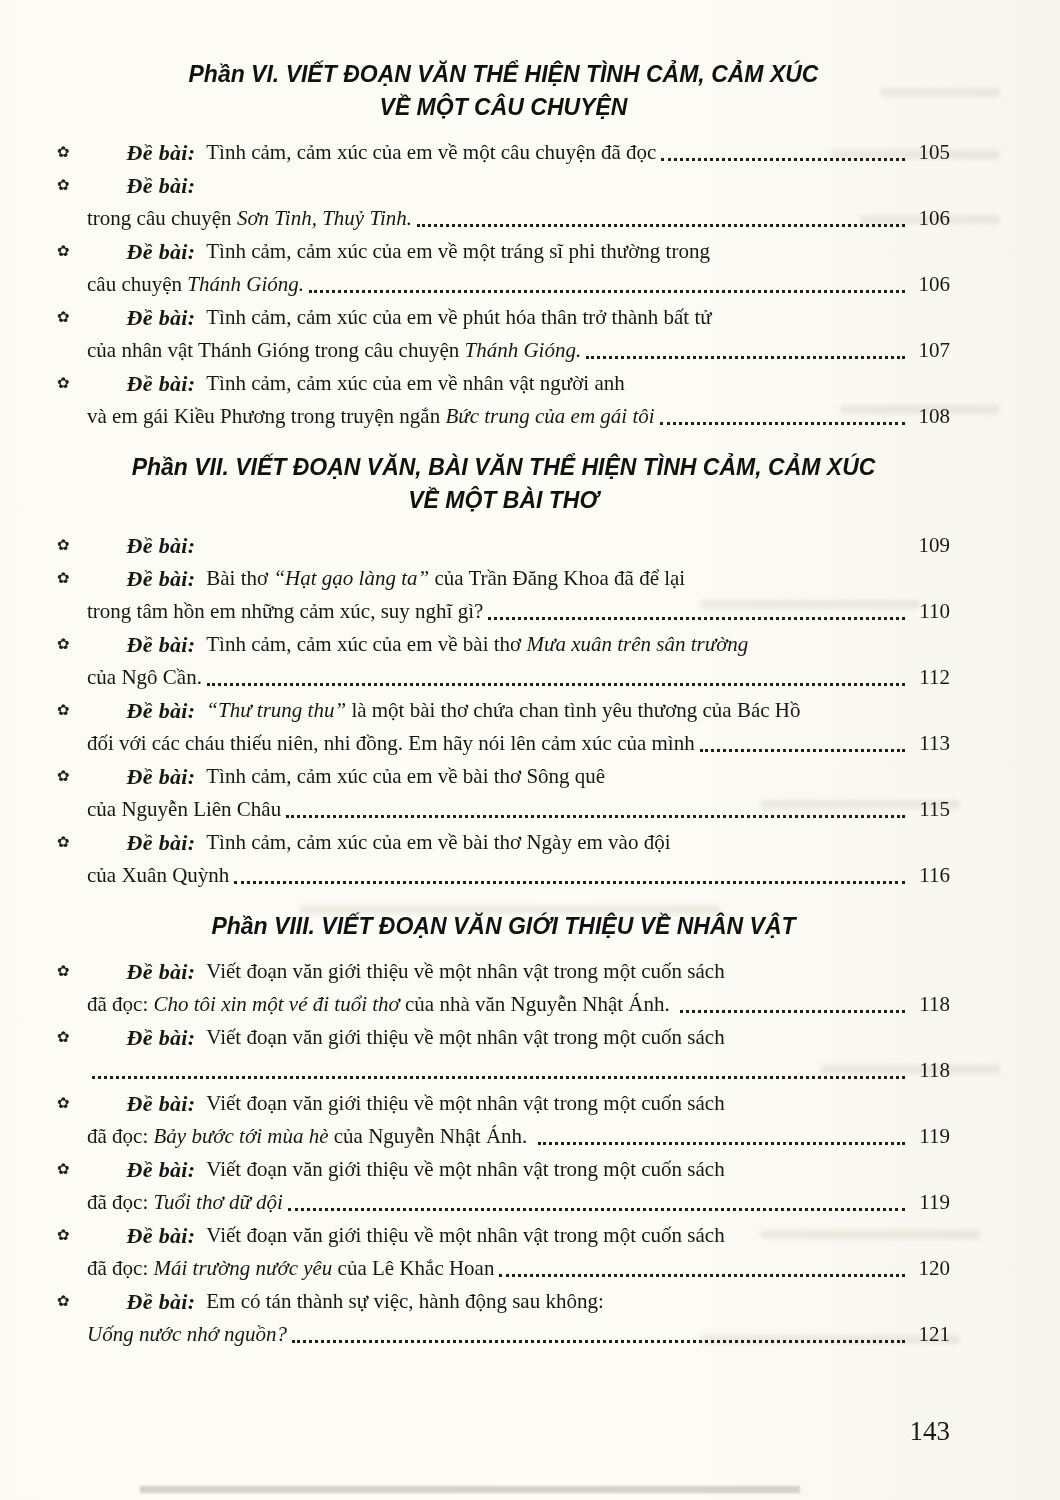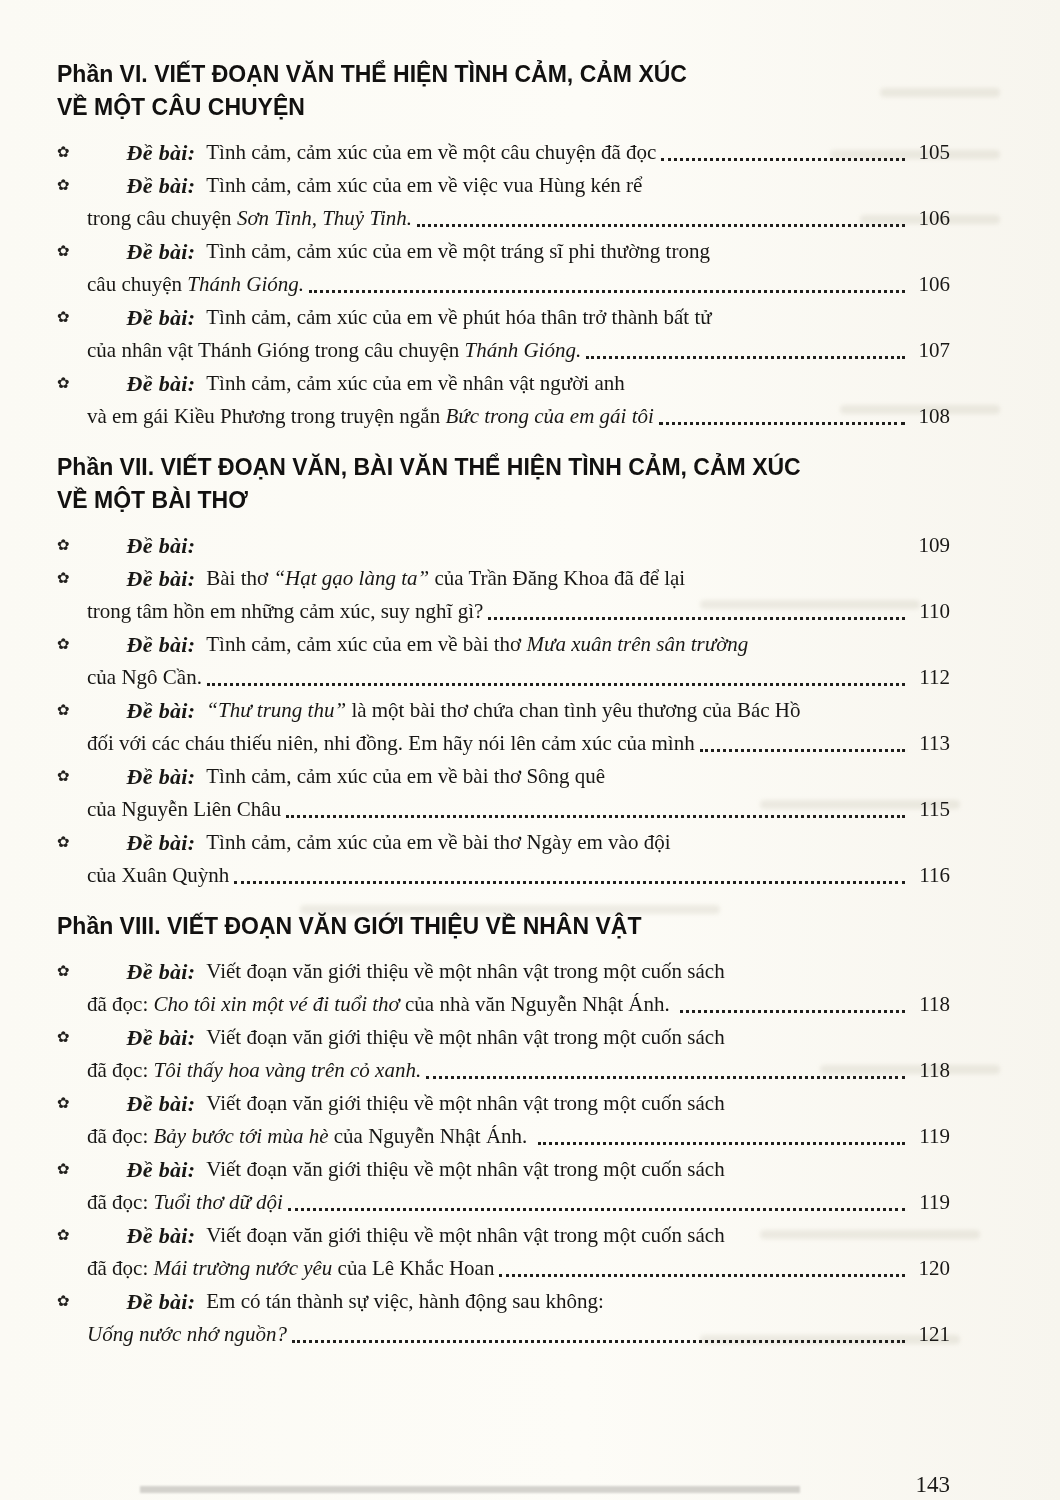--- a/index.html
+++ b/index.html
@@ -14,26 +14,28 @@
     background: linear-gradient(90deg, #fbfaf4 0%, #fdfcf7 55%, #f7f5ee 100%);
     overflow: hidden;
     color: #161514;
   }
   .content {
     position: absolute;
     left: 57px; top: 58px;
     width: 893px;
   }
   .heading {
+    text-align: center;
     font-family: "Liberation Sans", sans-serif;
     font-weight: bold;
     font-size: 23px;
     line-height: 33px;
     margin: 18px 0 12px 0;
     color: #121110;
+    font-style: italic;
   }
   .section:first-child .heading { margin-top: 0; }
   .entry { font-size: 21px; color: #181715; }
   .line {
     display: flex;
     align-items: flex-end;
     line-height: 33px;
   }
   .line.cont { padding-left: 30px; }
   .bullet {
@@ -67,22 +69,22 @@
     border-bottom: 3px dotted #201f1d;
   }
   .dots.nodots::after { display: none; }
   .pagenum {
     min-width: 40px;
     text-align: right;
     white-space: nowrap;
   }
   .footer {
     position: absolute;
-    right: 110px; top: 1472px;
-    font-size: 23px;
+    right: 110px; top: 1416px;
+    font-size: 27px;
     color: #1b1a18;
   }
   
   .ghost {
     position: absolute;
     height: 9px;
     border-radius: 5px;
     background: rgba(150, 140, 115, 0.14);
     filter: blur(2px);
     pointer-events: none;
@@ -125,21 +127,20 @@
             <span class="label">Đề bài:</span>
             <span class="text"><span>Tình cảm, cảm xúc của em về một câu chuyện đã đọc</span></span>
             <span class="dots"></span>
             <span class="pagenum">105</span>
           </div>
         </div>
         <div class="entry">
           <div class="line">
             <span class="bullet">✿</span>
             <span class="label">Đề bài:</span>
-            <span class="text"><span>Tình cảm, cảm xúc của em về việc vua Hùng kén rể</span></span>
           </div>
           <div class="line cont">
             <span class="text"><span>trong câu chuyện </span><span class="it">Sơn Tinh, Thuỷ Tinh.</span></span>
             <span class="dots"></span>
             <span class="pagenum">106</span>
           </div>
         </div>
         <div class="entry">
           <div class="line">
             <span class="bullet">✿</span>
@@ -164,21 +165,21 @@
             <span class="pagenum">107</span>
           </div>
         </div>
         <div class="entry">
           <div class="line">
             <span class="bullet">✿</span>
             <span class="label">Đề bài:</span>
             <span class="text"><span>Tình cảm, cảm xúc của em về nhân vật người anh</span></span>
           </div>
           <div class="line cont">
-            <span class="text"><span>và em gái Kiều Phương trong truyện ngắn </span><span class="it">Bức trong của em gái tôi</span></span>
+            <span class="text"><span>và em gái Kiều Phương trong truyện ngắn </span><span class="it">Bức trung của em gái tôi</span></span>
             <span class="dots"></span>
             <span class="pagenum">108</span>
           </div>
         </div>
       </div>
       <div class="section">
         <div class="heading">
           <div class="heading-line">Phần VII. VIẾT ĐOẠN VĂN, BÀI VĂN THỂ HIỆN TÌNH CẢM, CẢM XÚC</div>
           <div class="heading-line">VỀ MỘT BÀI THƠ</div>
         </div>
@@ -267,21 +268,20 @@
             <span class="pagenum">118</span>
           </div>
         </div>
         <div class="entry">
           <div class="line">
             <span class="bullet">✿</span>
             <span class="label">Đề bài:</span>
             <span class="text"><span>Viết đoạn văn giới thiệu về một nhân vật trong một cuốn sách</span></span>
           </div>
           <div class="line cont">
-            <span class="text"><span>đã đọc: </span><span class="it">Tôi thấy hoa vàng trên cỏ xanh.</span></span>
             <span class="dots"></span>
             <span class="pagenum">118</span>
           </div>
         </div>
         <div class="entry">
           <div class="line">
             <span class="bullet">✿</span>
             <span class="label">Đề bài:</span>
             <span class="text"><span>Viết đoạn văn giới thiệu về một nhân vật trong một cuốn sách</span></span>
           </div>

